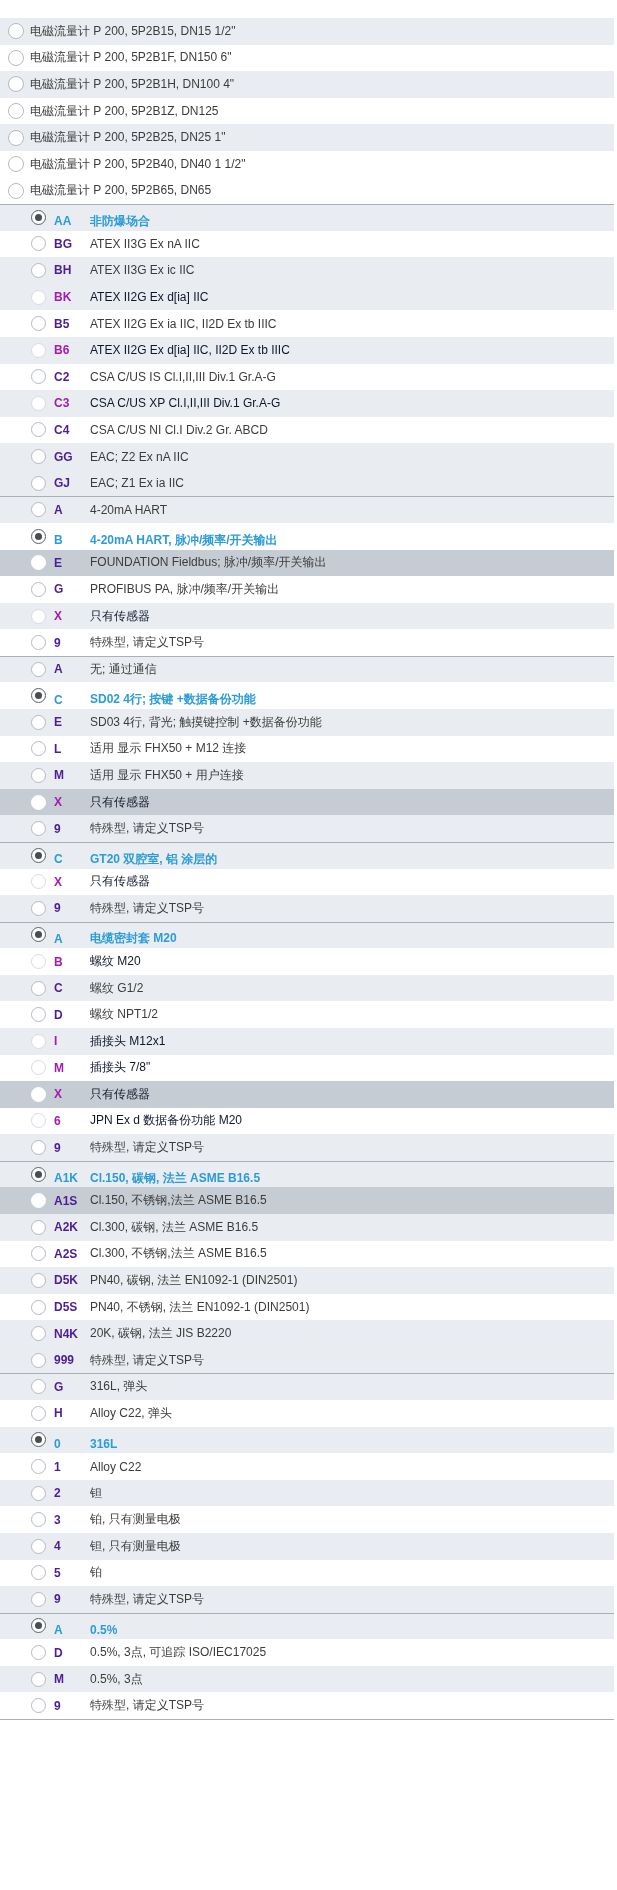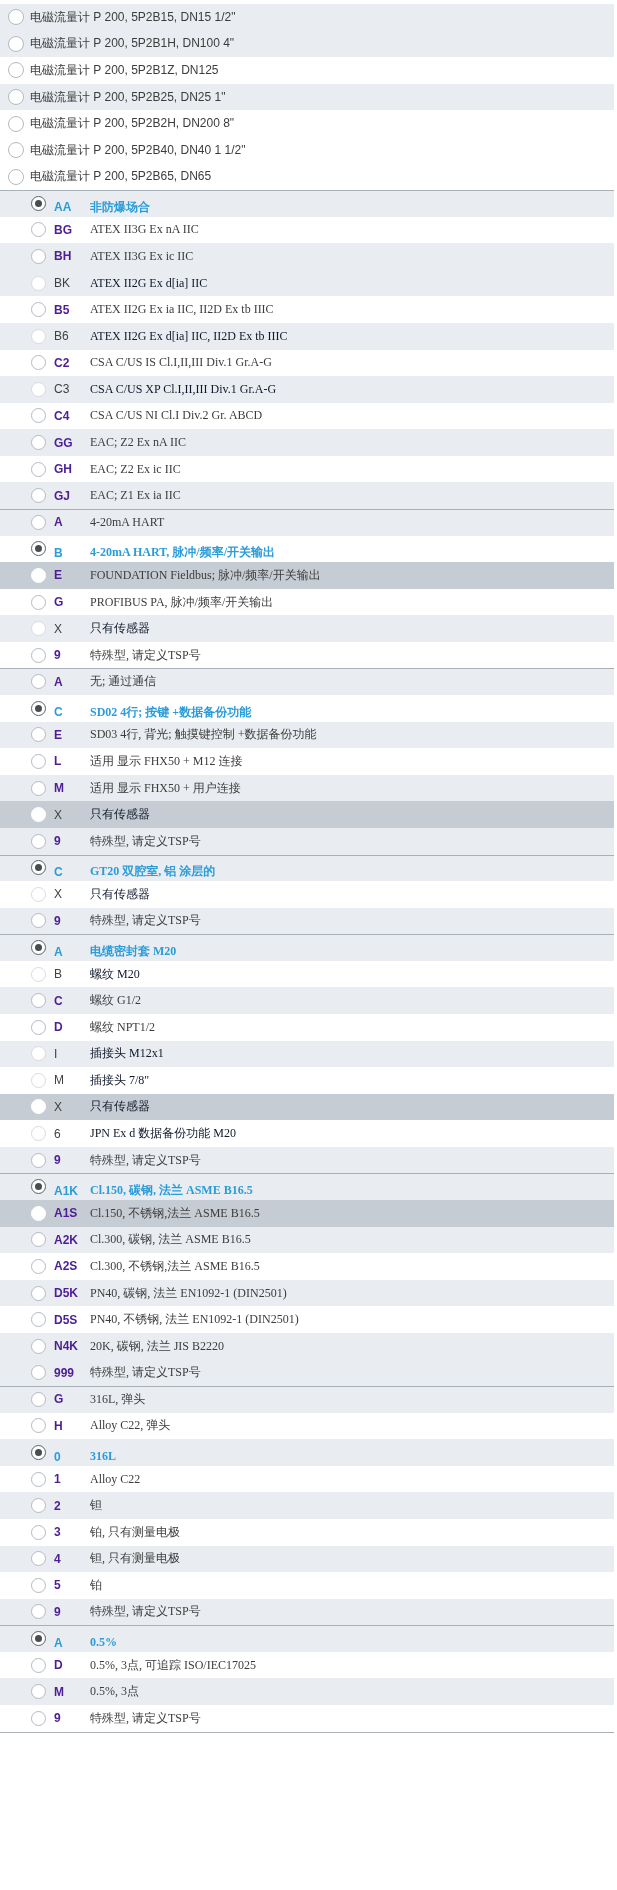--- a/index.html
+++ b/index.html
@@ -1,21 +1,21 @@
 <!DOCTYPE html>
 <html><head>
 <meta charset="utf-8">
 <style>
   html,body{margin:0;padding:0;background:#fff;}
   body{
     width:617px;height:1890px;overflow:hidden;
     font-family:"Liberation Sans","DejaVu Sans",sans-serif;
     font-size:12px;color:#3c3c3c;
   }
-  #list{width:614px;padding-top:4px;position:relative;}
+  #list{width:614px;padding-top:18px;position:relative;}
   #list::after{content:"";position:absolute;left:0;right:0;bottom:-1px;height:1px;background:#a9b0b6;}
   .row{
     height:26.59px;display:flex;align-items:center;
     box-sizing:border-box;width:100%;cursor:default;
     white-space:nowrap;overflow:hidden;
   }
   .row.gray{background:#e9edf1;}
   .row.white{background:#ffffff;}
   .row.dark{background:#c6ccd3;}
   .group{position:relative;}
@@ -28,48 +28,48 @@
   .option  .radio{margin-left:31px;}
   .radio.checked{border-color:#5d6165;}
   .radio.checked::after{
     content:"";position:absolute;left:3px;top:3px;width:7px;height:7px;
     border-radius:50%;background:#494d51;
   }
   .radio.plain{border-color:#ffffff;}
   .radio.faint{border-color:#d7dbdf;}
   .product .label{margin-left:6px;}
   .option .code{margin-left:8px;width:28px;flex:none;font-weight:bold;color:#4c1d95;}
-  .option .label{margin-left:8px;font-family:Liberation Serif, serif;}
+  .option .label{margin-left:8px;}
   .row.selected .code,.row.selected .label{color:#2b9cd8;font-weight:bold;margin-top:8px;}
   .row.disabled .code,.row.disabled .label{color:#0f172a;font-weight:normal;}
-  .row.disabled .code{font-weight:normal;color:#404040;}
+  .row.disabled .code{font-weight:bold;color:#a21caf;}
 </style>
 </head>
 <body>
 
 <div id="list">
     <div class="row product gray">
       <span class="radio"></span>
       <span class="label">电磁流量计 P 200, 5P2B15, DN15 1/2"</span>
     </div>
+    <div class="row product white">
+      <span class="radio"></span>
+      <span class="label">电磁流量计 P 200, 5P2B1F, DN150 6"</span>
+    </div>
     <div class="row product gray">
       <span class="radio"></span>
       <span class="label">电磁流量计 P 200, 5P2B1H, DN100 4"</span>
     </div>
     <div class="row product white">
       <span class="radio"></span>
       <span class="label">电磁流量计 P 200, 5P2B1Z, DN125</span>
     </div>
     <div class="row product gray">
       <span class="radio"></span>
       <span class="label">电磁流量计 P 200, 5P2B25, DN25 1"</span>
-    </div>
-    <div class="row product white">
-      <span class="radio"></span>
-      <span class="label">电磁流量计 P 200, 5P2B2H, DN200 8"</span>
     </div>
     <div class="row product white">
       <span class="radio"></span>
       <span class="label">电磁流量计 P 200, 5P2B40, DN40 1 1/2"</span>
     </div>
     <div class="row product white">
       <span class="radio"></span>
       <span class="label">电磁流量计 P 200, 5P2B65, DN65</span>
     </div>
     <div class="group">
@@ -115,25 +115,20 @@
       </div>
       <div class="row option white">
         <span class="radio"></span>
         <span class="code">C4</span>
         <span class="label">CSA C/US NI Cl.I Div.2 Gr. ABCD</span>
       </div>
       <div class="row option gray">
         <span class="radio"></span>
         <span class="code">GG</span>
         <span class="label">EAC; Z2 Ex nA IIC</span>
-      </div>
-      <div class="row option white">
-        <span class="radio"></span>
-        <span class="code">GH</span>
-        <span class="label">EAC; Z2 Ex ic IIC</span>
       </div>
       <div class="row option gray">
         <span class="radio"></span>
         <span class="code">GJ</span>
         <span class="label">EAC; Z1 Ex ia IIC</span>
       </div>
     </div>
     <div class="group">
       <div class="row option gray">
         <span class="radio"></span>

